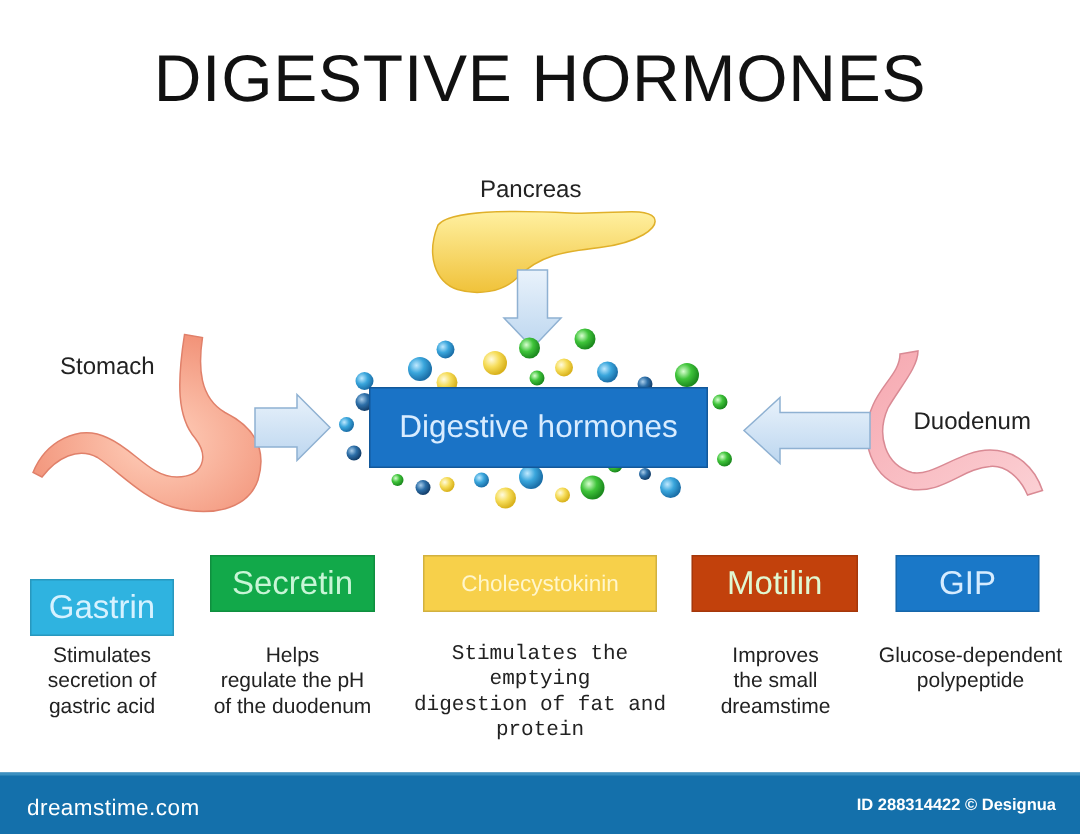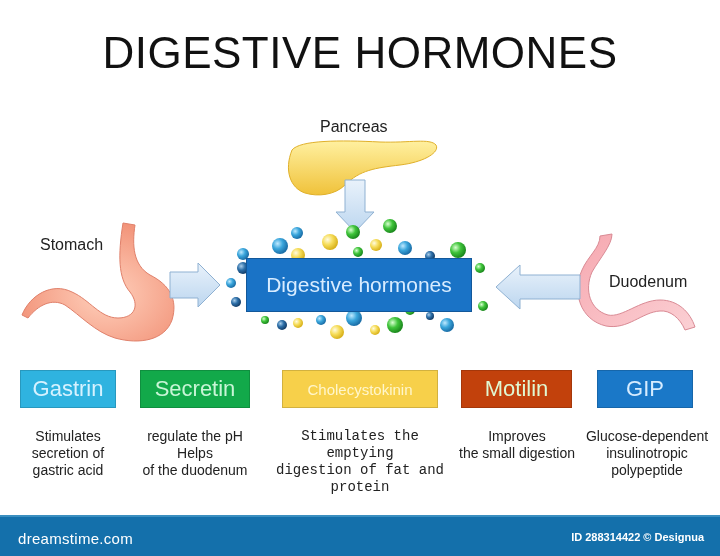--- a/index.html
+++ b/index.html
@@ -111,46 +111,45 @@
     <circle cx="462" cy="308" r="4" fill="url(#gBlue)"></circle>
   </g>
 </svg>
 
 <div class="abs organ-label" style="left:320px; top:118px;">Pancreas</div>
 <div class="abs organ-label" style="left:40px; top:236px;">Stomach</div>
 <div class="abs organ-label" style="left:609px; top:273px;">Duodenum</div>
 
 <div class="abs center-box">Digestive hormones</div>
 
-<div class="abs hbox" style="left:20px; width:96px; background:#2fb3e0; color:#d6f2ff;">Gastrin</div>
+<div class="abs hbox" style="left:20px; width:96px; background:#2fb3e0; color:#d6f2ff;margin-top:16px;">Gastrin</div>
 <div class="abs hbox" style="left:140px; width:110px; background:#12a94a; color:#c8f5d6;">Secretin</div>
 <div class="abs hbox" style="left:282px; width:156px; background:#f7d04a; color:#fff6cc; font-size:15px;">Cholecystokinin</div>
 <div class="abs hbox" style="left:461px; width:111px; background:#c2410c; color:#e0f8d2;">Motilin</div>
 <div class="abs hbox" style="left:597px; width:96px; background:#1a78c8; color:#d6ecff;">GIP</div>
 
 <div class="abs desc" style="left:8px; width:120px;">
   <div>Stimulates</div>
   <div>secretion of</div>
   <div>gastric acid</div>
 </div>
 <div class="abs desc" style="left:130px; width:130px;">
+  <div>Helps</div>
   <div>regulate the pH</div>
-  <div>Helps</div>
   <div>of the duodenum</div>
 </div>
 <div class="abs desc" style="left:270px; width:180px;font-family:Liberation Mono, monospace;">
   <div>Stimulates the emptying</div>
   <div>digestion of fat and protein</div>
 </div>
 <div class="abs desc" style="left:451px; width:132px;">
   <div>Improves</div>
-  <div>the small digestion</div>
+  <div>the small dreamstime</div>
 </div>
 <div class="abs desc" style="left:585px; width:124px;">
   <div>Glucose-dependent</div>
-  <div>insulinotropic</div>
   <div>polypeptide</div>
 </div>
 
 <div class="abs footer">
   <div class="abs footer-logo">dreamstime.com</div>
   <div class="abs footer-id">ID 288314422 © Designua</div>
 </div>
 
 </body></html>

